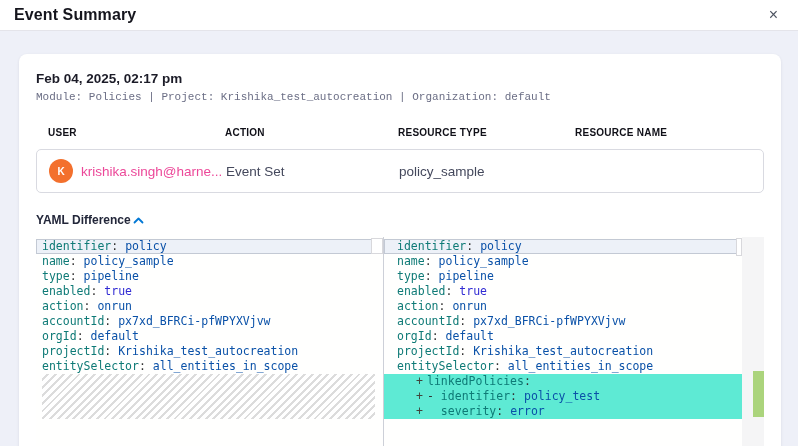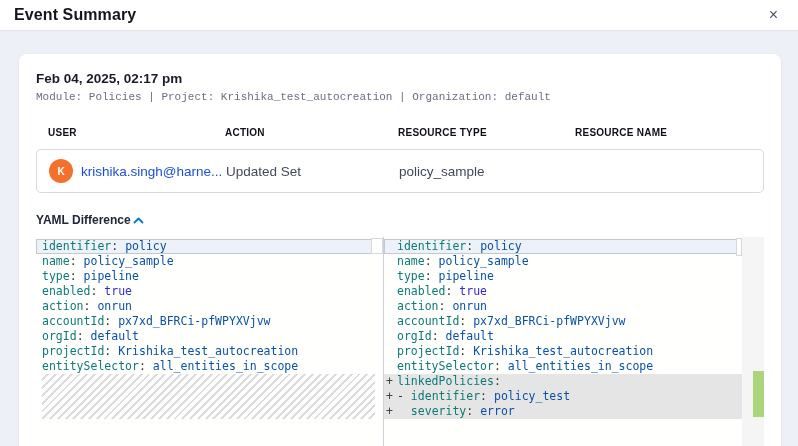--- a/index.html
+++ b/index.html
@@ -38,21 +38,21 @@
   }
   .table-row {
     margin-top: 11px; height: 44px; border: 1px solid #d9dae1; border-radius: 5px;
     padding-left: 12px; font-size: 13.5px; color: #44485c; background: #fff;
   }
   .user-cell { display: flex; align-items: center; gap: 8px; min-width: 0; }
   .avatar {
     width: 24px; height: 24px; border-radius: 50%; background: #f3702d; flex: 0 0 24px;
     color: #fff; font-size: 10px; font-weight: 700; display: flex; align-items: center; justify-content: center;
   }
-  .user-email { color: #1d4ed8; white-space: nowrap; overflow: hidden; }
+  .user-email { color: #ec4899; white-space: nowrap; overflow: hidden; }
   
   .yaml-toggle {
     margin-top: 20px; display: flex; align-items: center; gap: 2px;
     font-size: 12px; font-weight: 700; color: #23273a; cursor: pointer; width: max-content;
   }
   .chevron { display: inline-flex; align-items: center; }
   .diff-editor {
     margin-top: 10px; display: flex; height: 230px; background: #fffffe;
     font-family: "DejaVu Sans Mono", monospace; font-size: 11.5px; line-height: 15px;
   }
@@ -62,21 +62,21 @@
   .vdivider { width: 1px; background: #cdd0d8; }
   .code-line { height: 15px; white-space: pre; color: #333; }
   .pane-left  .code-line { padding-left: 6px; }
   .pane-right .code-line { margin-right: 22px; }
   .code-line .gutter { display: inline-block; width: 13px; padding-left: 2px; color: #41453c; }
   .tok-key  { color: #0e7a76; }
   .tok-val  { color: #0a51a8; }
   .tok-bool { color: #312bd3; }
   .tok-punct { color: #333; }
   .code-line.current { box-shadow: inset 0 0 0 1px #c3c9d4; background: #edf1f8; }
-  .code-line.added { background: #e5e5e5; }
+  .code-line.added { background: #5eead4; padding-left: 30px; }
   .hatch-block {
     margin-left: 6px; margin-right: 8px; height: 45px;
     background: repeating-linear-gradient(135deg, #ffffff 0 3.5px, #dcdcdc 3.5px 5.5px);
   }
   .slider-left {
     position: absolute; top: 1px; right: 0; width: 12px; height: 16px;
     background: #fff; border: 1px solid #d8d8dc;
   }
   .overview-ruler {
     position: absolute; top: 0; right: 0; width: 22px; height: 100%;
@@ -107,21 +107,21 @@
       <span class="col-label">ACTION</span>
       <span class="col-label">RESOURCE TYPE</span>
       <span class="col-label">RESOURCE NAME</span>
     </div>
 
     <div class="grid-cols table-row">
       <div class="user-cell">
         <span class="avatar">K</span>
         <span class="user-email">krishika.singh@harne...</span>
       </div>
-      <span>Updated Set</span>
+      <span>Event Set</span>
       <span>policy_sample</span>
     </div>
 
     <div class="yaml-toggle">
       <span>YAML Difference</span>
       <span class="chevron">
         <svg width="11" height="7" viewBox="0 0 11 7">
             <polyline points="1.5,5.5 5.5,1.5 9.5,5.5" fill="none" stroke="#0278d5" stroke-width="1.8" stroke-linecap="round" stroke-linejoin="round"></polyline>
           </svg>
       </span>

